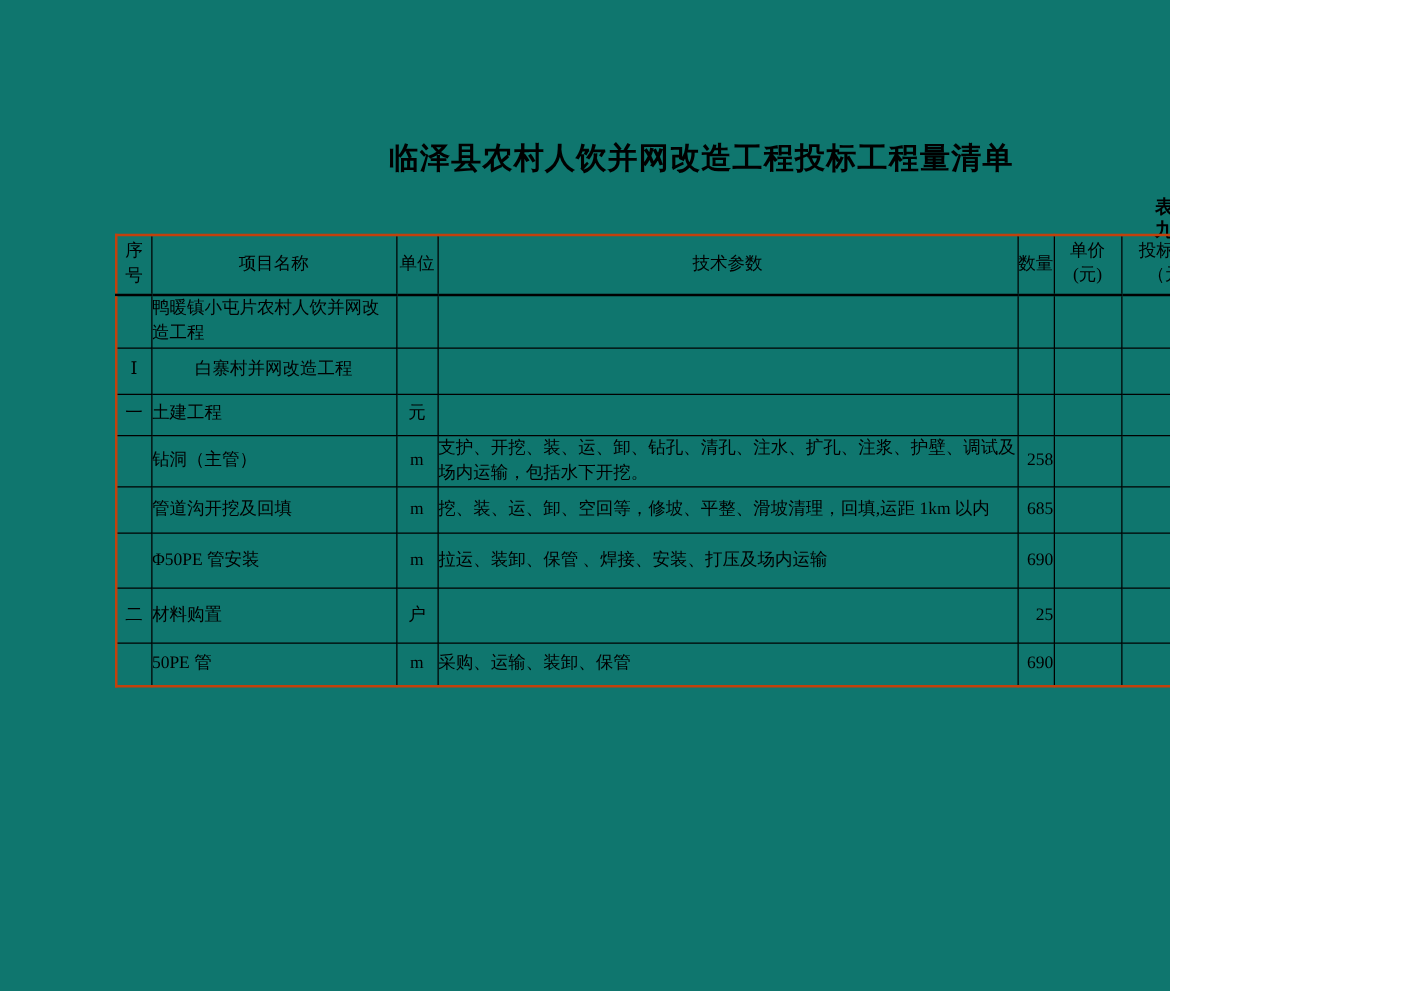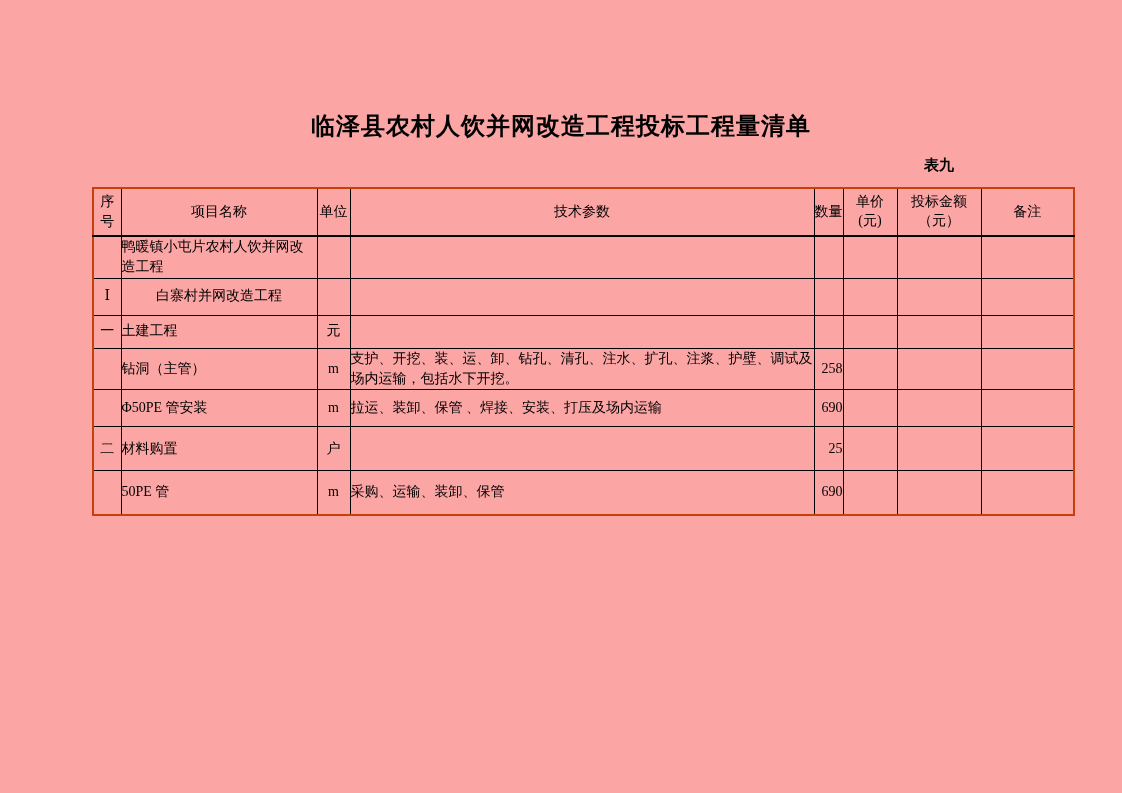--- a/index.html
+++ b/index.html
@@ -3,23 +3,23 @@
 <meta charset="utf-8">
 <style>
   html, body {
     margin: 0;
     padding: 0;
     background: #ffffff;
     font-family: "Liberation Serif", "DejaVu Serif", serif;
   }
   .page {
     position: relative;
-    width: 1122px;
+    width: 936px;
     height: 793px;
-    background: #fca5a5;
+    background: #0f766e;
     overflow: hidden;
   }
   .doc-title {
     position: absolute;
     top: 110px;
     left: 0;
     width: 1122px;
     text-align: center;
     font-size: 24px;
     font-weight: bold;
@@ -154,20 +154,30 @@
       <td class="c-name">钻洞（主管）</td>
       <td class="c-unit">m</td>
       <td class="c-tech">支护、开挖、装、运、卸、钻孔、清孔、注水、扩孔、注浆、护壁、调试及场内运输，包括水下开挖。</td>
       <td class="c-qty">258</td>
       <td class="c-prc"></td>
       <td class="c-amt"></td>
       <td class="c-rmk"></td>
     </tr>
 
 
+    <tr>
+      <td class="c-seq"></td>
+      <td class="c-name">管道沟开挖及回填</td>
+      <td class="c-unit">m</td>
+      <td class="c-tech">挖、装、运、卸、空回等，修坡、平整、滑坡清理，回填,运距 1km 以内</td>
+      <td class="c-qty">685</td>
+      <td class="c-prc"></td>
+      <td class="c-amt"></td>
+      <td class="c-rmk"></td>
+    </tr>
 
     <tr>
       <td class="c-seq"></td>
       <td class="c-name">Φ50PE 管安装</td>
       <td class="c-unit">m</td>
       <td class="c-tech">拉运、装卸、保管 、焊接、安装、打压及场内运输</td>
       <td class="c-qty">690</td>
       <td class="c-prc"></td>
       <td class="c-amt"></td>
       <td class="c-rmk"></td>

